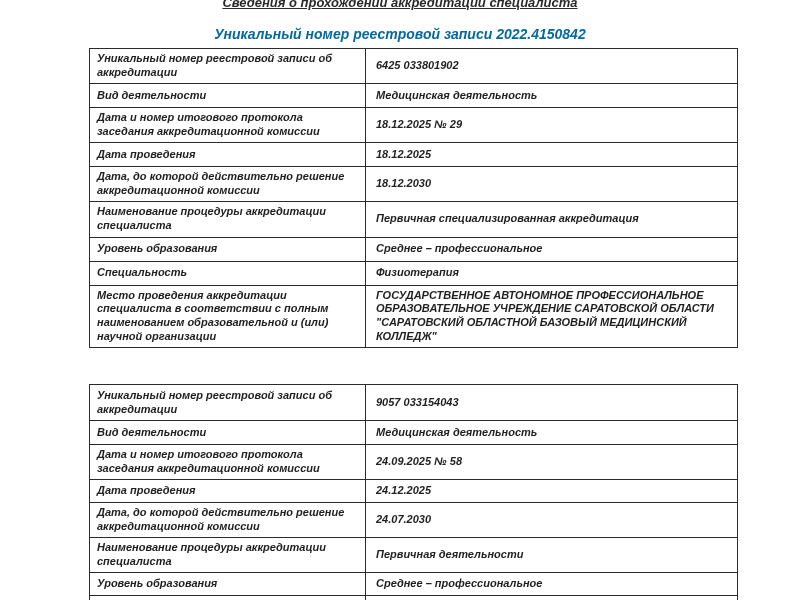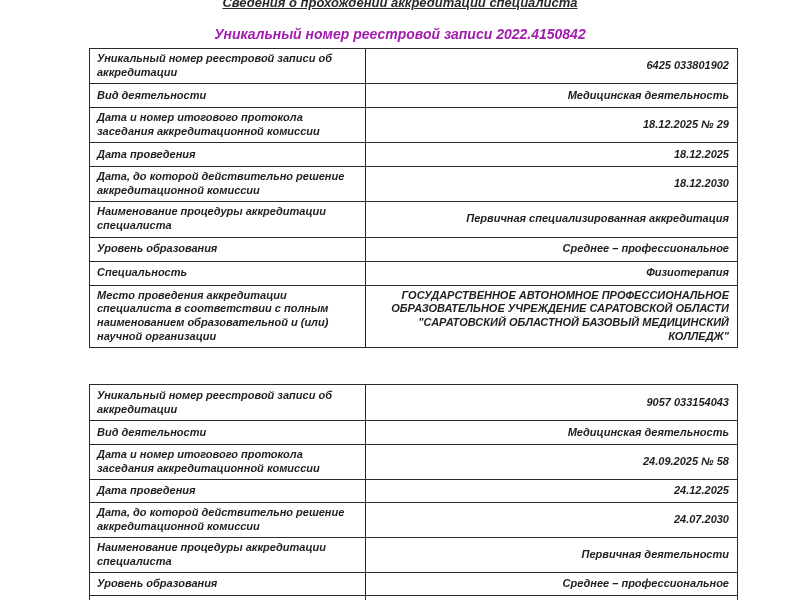--- a/index.html
+++ b/index.html
@@ -27,21 +27,21 @@
   }
   .record-title {
     position: absolute;
     top: 26px;
     left: 0;
     right: 0;
     text-align: center;
     font-size: 14px;
     font-style: italic;
     font-weight: 700;
-    color: #a21caf;
+    color: #0369a1;
     white-space: nowrap;
   }
   table.acc-table {
     position: absolute;
     left: 89px;
     width: 649px;
     border-collapse: collapse;
     table-layout: fixed;
   }
   table#table1 { top: 48px; }
@@ -55,21 +55,20 @@
     vertical-align: middle;
     color: #1f1f1f;
     overflow: hidden;
   }
   .acc-table td.lbl {
     width: 260px;
     padding: 3px 8px 3px 7px;
   }
   .acc-table td.val {
     padding: 3px 8px 3px 10px;
-    text-align: right;
   }
   tr.h20 { height: 20px; }
   tr.h23 { height: 23px; }
   tr.h24 { height: 24px; }
   tr.h34 { height: 34px; }
   tr.h35 { height: 35px; }
   tr.h36 { height: 36px; }
   tr.h53 { height: 53px; }
 </style>
 </head>

